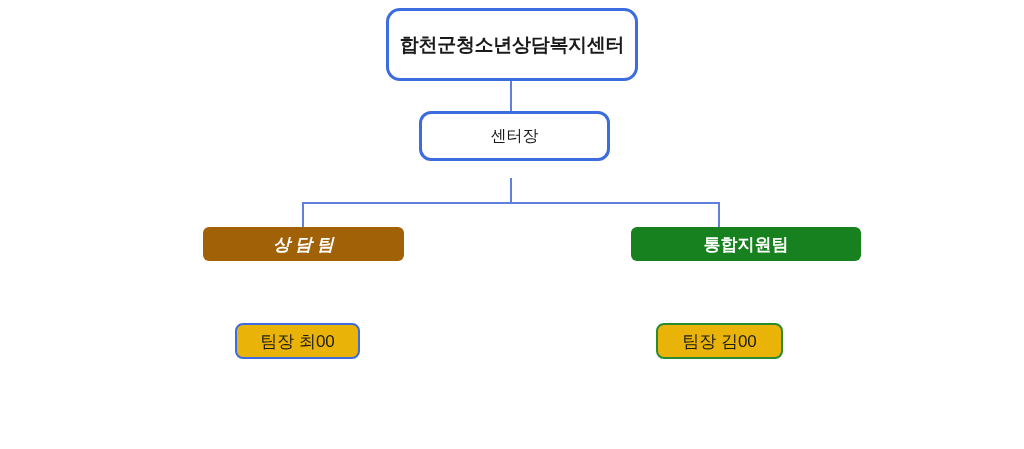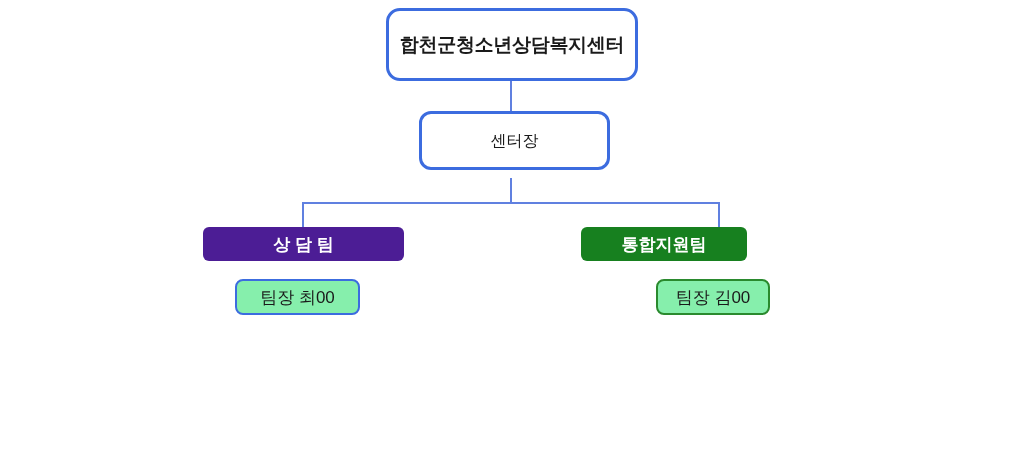--- a/index.html
+++ b/index.html
@@ -29,47 +29,48 @@
     left: 386px; top: 8px;
     width: 252px; height: 73px;
     border: 3px solid #3c6cdf;
     border-radius: 14px;
     font-size: 19px;
     font-weight: bold;
     letter-spacing: -0.3px;
   }
   .director-box {
     left: 419px; top: 111px;
-    width: 191px; height: 59px;
+    width: 191px; height: 50px;
     border: 3px solid #3c6cdf;
     border-radius: 12px;
     font-size: 16px;
     line-height: 1.45;
     flex-direction: column;
   }
   .team-header {
     top: 227px;
     height: 34px;
     border-radius: 6px;
     color: #ffffff;
     font-size: 17px;
     font-weight: bold;
   }
   .team-header.left  { left: 203px; width: 201px; }
-  .team-header.right { left: 581px; width: 166px; }
+  .team-header.right { left: 631px; width: 230px; }
   .member-box {
     height: 36px;
     border-radius: 8px;
     border: 2px solid #3c6cdf;
     font-size: 17px;
     font-weight: 500;
-    background: #86efac;
+    background: #eab308;
+    margin-top: 44px;
   }
   .member-box.l { left: 235px; width: 125px; }
-  .member-box.r { left: 656px; width: 114px; }
+  .member-box.r { left: 656px; width: 127px; }
   .row1 { top: 279px; }
   .row2 { top: 332px; height: 37px; }
   .connector {
     position: absolute;
     background: #6080e0;
   }
   .conn-v { width: 2px; }
   .conn-h { height: 2px; }
 </style>
 </head>
@@ -85,21 +86,21 @@
 
   <div class="box director-box">
     <span>센터장</span>
   </div>
 
   <div class="connector conn-v" style="left:510px; top:178px; height:26px;"></div>
   <div class="connector conn-h" style="left:302px; top:202px; width:418px;"></div>
   <div class="connector conn-v" style="left:302px; top:202px; height:26px;"></div>
   <div class="connector conn-v" style="left:718px; top:202px; height:26px;"></div>
 
-  <div class="box team-header left" style="background-color: #4c1d95;">
+  <div class="box team-header left" style="background-color: #a16207; font-style: italic;">
     <span>상 담 팀</span>
   </div>
   <div class="box member-box l row1" style="border-color: rgb(60, 108, 223);">
     <span>팀장 최00</span>
   </div>
 
   <div class="box team-header right" style="background-color: rgb(23, 128, 31);">
     <span>통합지원팀</span>
   </div>
   <div class="box member-box r row1" style="border-color: rgb(42, 138, 46);">

